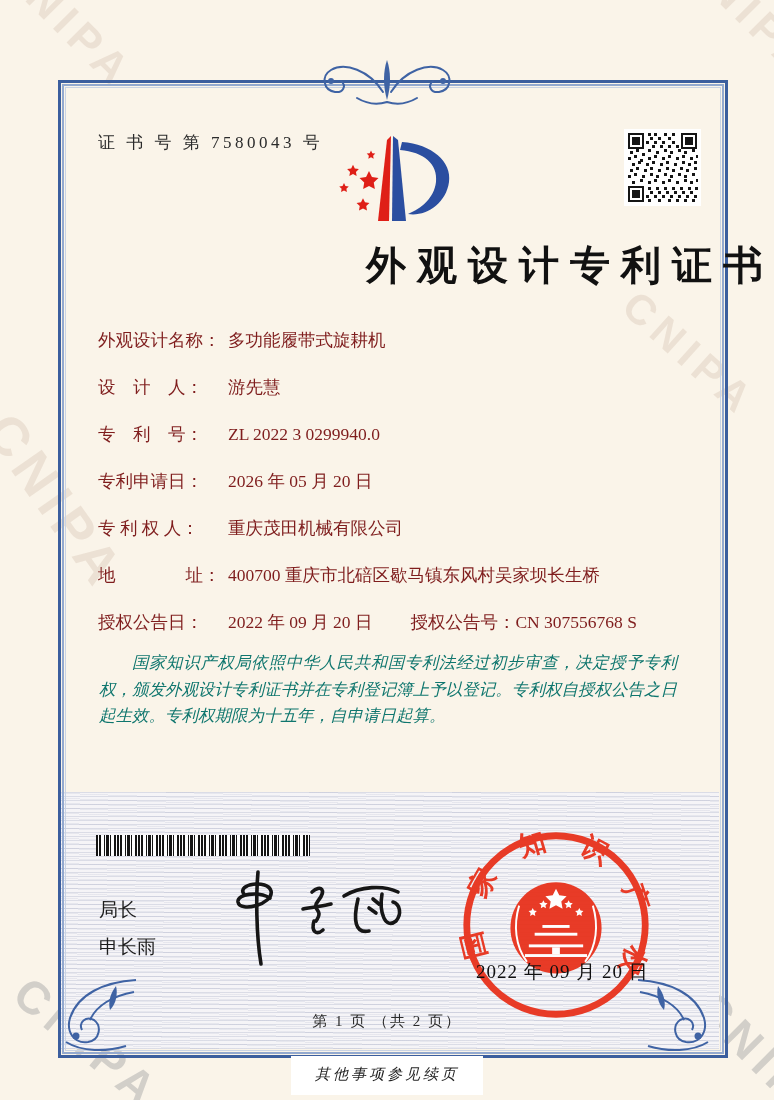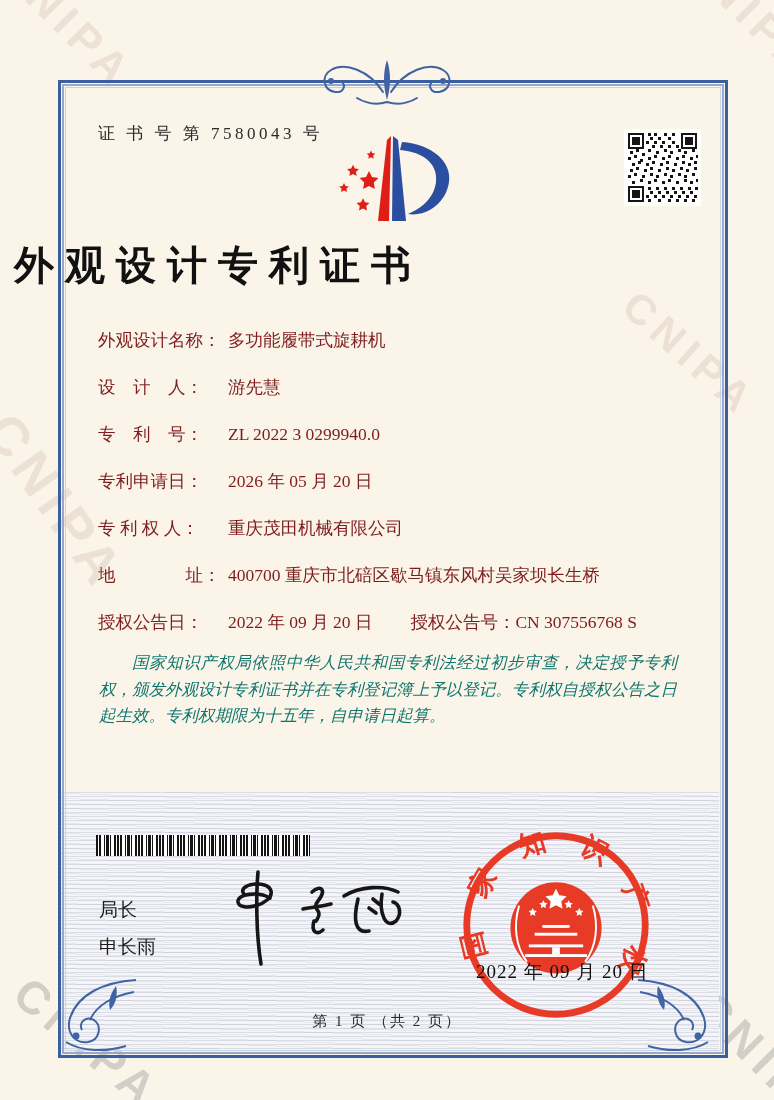--- a/index.html
+++ b/index.html
@@ -24,25 +24,25 @@
       repeating-linear-gradient(0deg, rgba(125,135,170,0.22) 0 1px, transparent 1px 4px),
       repeating-linear-gradient(2deg, rgba(125,135,170,0.12) 0 1px, transparent 1px 5px);
   }
 
   
   .frame { position:absolute; left:58px; top:80px; width:664px; height:972px;
     border:3px solid #3b5e9e; }
   .frame-inner { position:absolute; inset:1px; border:2px solid #93a9cf; }
   .frame-inner2 { position:absolute; inset:1px; border:1px solid #c9d3e4; }
 
-  .cert-no { position:absolute; left:98px; top:122px; font-size:17px; letter-spacing:3.5px; color:#2b2b2b; }
+  .cert-no { position:absolute; left:98px; top:131px; font-size:17px; letter-spacing:3.5px; color:#2b2b2b; }
   .logo { position:absolute; left:330px; top:124px; }
   .qr { position:absolute; left:624px; top:129px; }
-  .title { position:absolute; left:0; right:0; top:238px; text-align:left;
-    font-size:40px; font-weight:bold; letter-spacing:11px; color:#111;padding-left:14px; }
+  .title { position:absolute; left:0; right:0; top:238px; text-align:right;
+    font-size:40px; font-weight:bold; letter-spacing:11px; color:#111; }
 
   .fields { position:absolute; left:98px; top:328px; width:590px; font-size:17.5px; color:#7f1d1d; }
   .field-row { height:47px; white-space:nowrap; }
   .flabel { display:inline-block; min-width:130px; }
   .grant-gap { display:inline-block; width:38px; }
 
   .paras { position:absolute; left:99px; top:650px; width:578px;
     font-size:16.5px; line-height:1.62; font-style:italic; color:#0f766e; text-align:justify; }
   .paras p { margin:0; text-indent:2em; }
 
@@ -338,14 +338,15 @@
       </g>
       <g fill="none" stroke="#ffffff" stroke-width="2">
         <path d="M62,80 C56,100 58,122 70,138"></path>
         <path d="M138,80 C144,100 142,122 130,138"></path>
       </g>
     </g>
   </svg>
   <div class="seal-date">2022 年 09 月 20 日</div>
 
   <div class="page-info">第 1 页 （共 2 页）</div>
+  <div class="note-box">其他事项参见续页</div>
 
 </div>
 
 </body></html>

